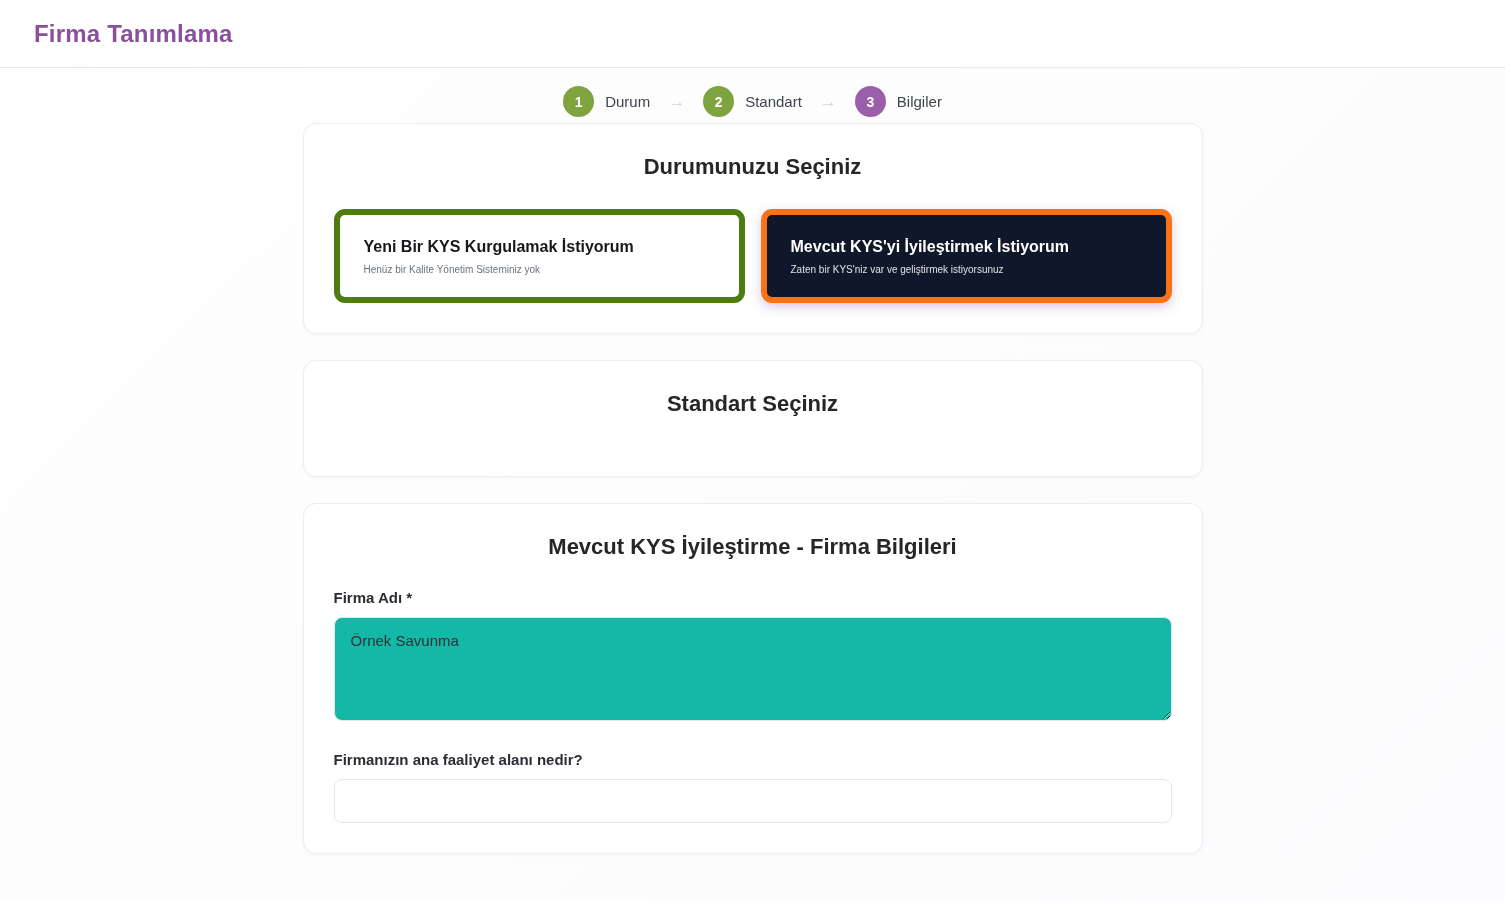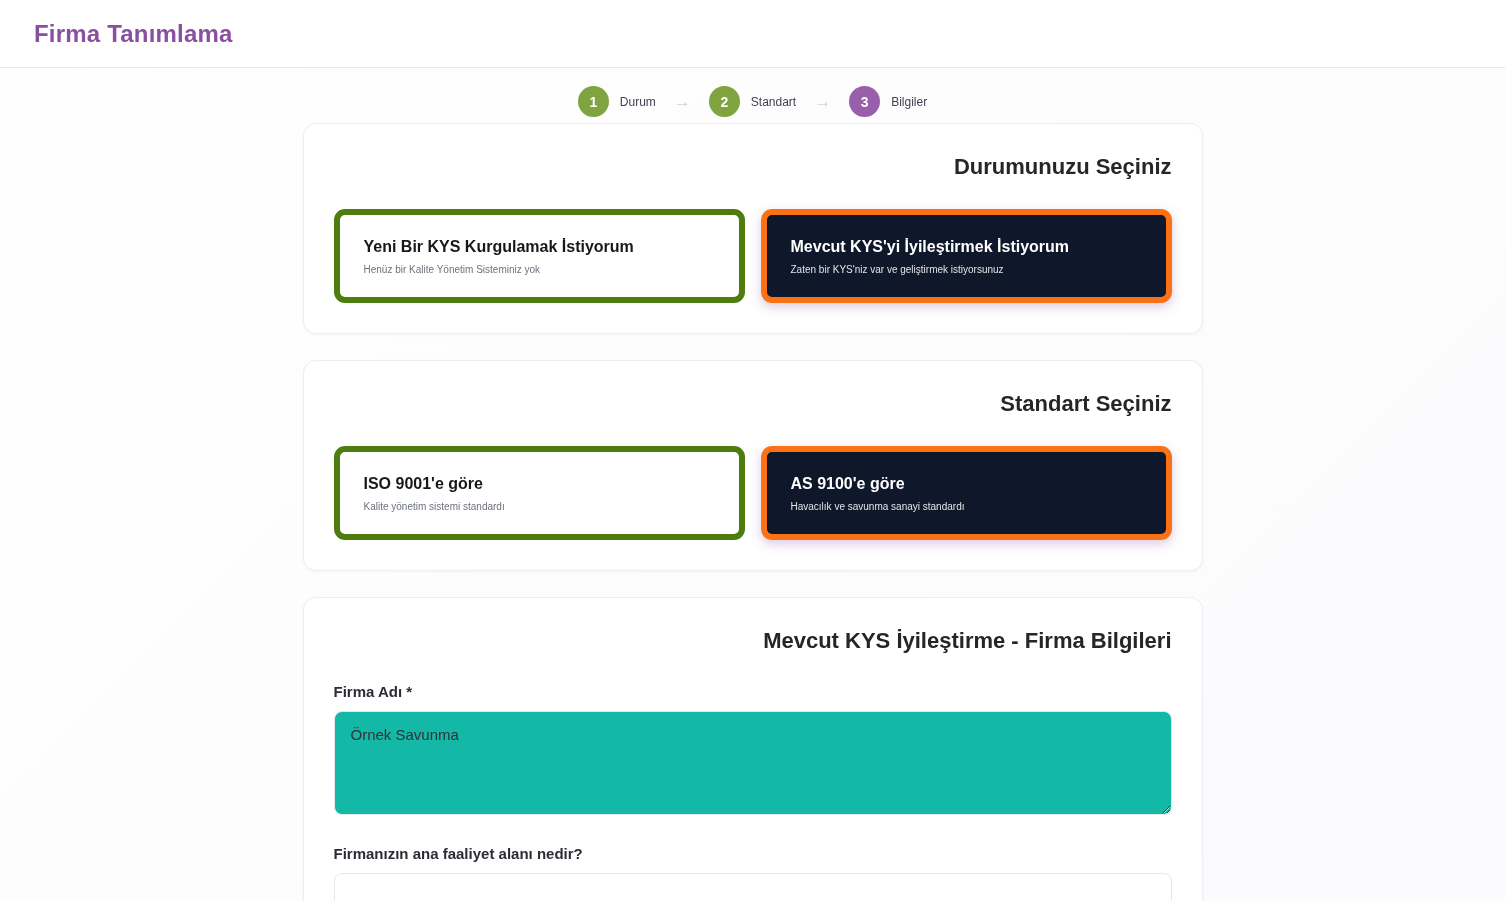--- a/index.html
+++ b/index.html
@@ -55,42 +55,42 @@
     align-items: center;
     justify-content: center;
     color: #ffffff;
     font-size: 14px;
     font-weight: bold;
     flex: 0 0 auto;
   }
   .step-circle.green { background: #7fa33f; }
   .step-circle.purple { background: #9a5faa; }
   .step-label {
-    font-size: 12px;
+    font-size: 15px;
     color: #3f4450;
   }
   .step-arrow {
     font-size: 17px;
     color: #cbd2dc;
     padding: 0 4px;
     line-height: 1;
   }
 
   
   .panel {
     width: 900px;
     margin: 0 auto 26px auto;
     background: #ffffff;
     border: 1px solid #eceef4;
     border-radius: 13px;
     box-shadow: 0 1px 3px rgba(30, 35, 60, .045);
     padding: 30px 30px 30px 30px;
   }
   .panel-title {
-    text-align: right;
+    text-align: center;
     font-size: 22px;
     font-weight: bold;
     color: #262626;
     margin-bottom: 29px;
   }
 
   
   .options-row {
     display: flex;
     gap: 16px;
@@ -196,30 +196,20 @@
       </div>
       <div class="option-card selected">
         <div class="option-head">Mevcut KYS'yi İyileştirmek İstiyorum</div>
         <div class="option-sub">Zaten bir KYS'niz var ve geliştirmek istiyorsunuz</div>
       </div>
     </div>
   </section>
 
   <section class="panel">
     <h2 class="panel-title">Standart Seçiniz</h2>
-    <div class="options-row">
-      <div class="option-card unselected">
-        <div class="option-head">ISO 9001'e göre</div>
-        <div class="option-sub">Kalite yönetim sistemi standardı</div>
-      </div>
-      <div class="option-card selected">
-        <div class="option-head">AS 9100'e göre</div>
-        <div class="option-sub">Havacılık ve savunma sanayi standardı</div>
-      </div>
-    </div>
   </section>
 
   <section class="panel">
     <h2 class="panel-title">Mevcut KYS İyileştirme - Firma Bilgileri</h2>
 
     <div class="field">
       <label class="field-label">Firma Adı *</label>
       <textarea class="text-area" placeholder="" style="">Örnek Savunma</textarea>
     </div>
 

